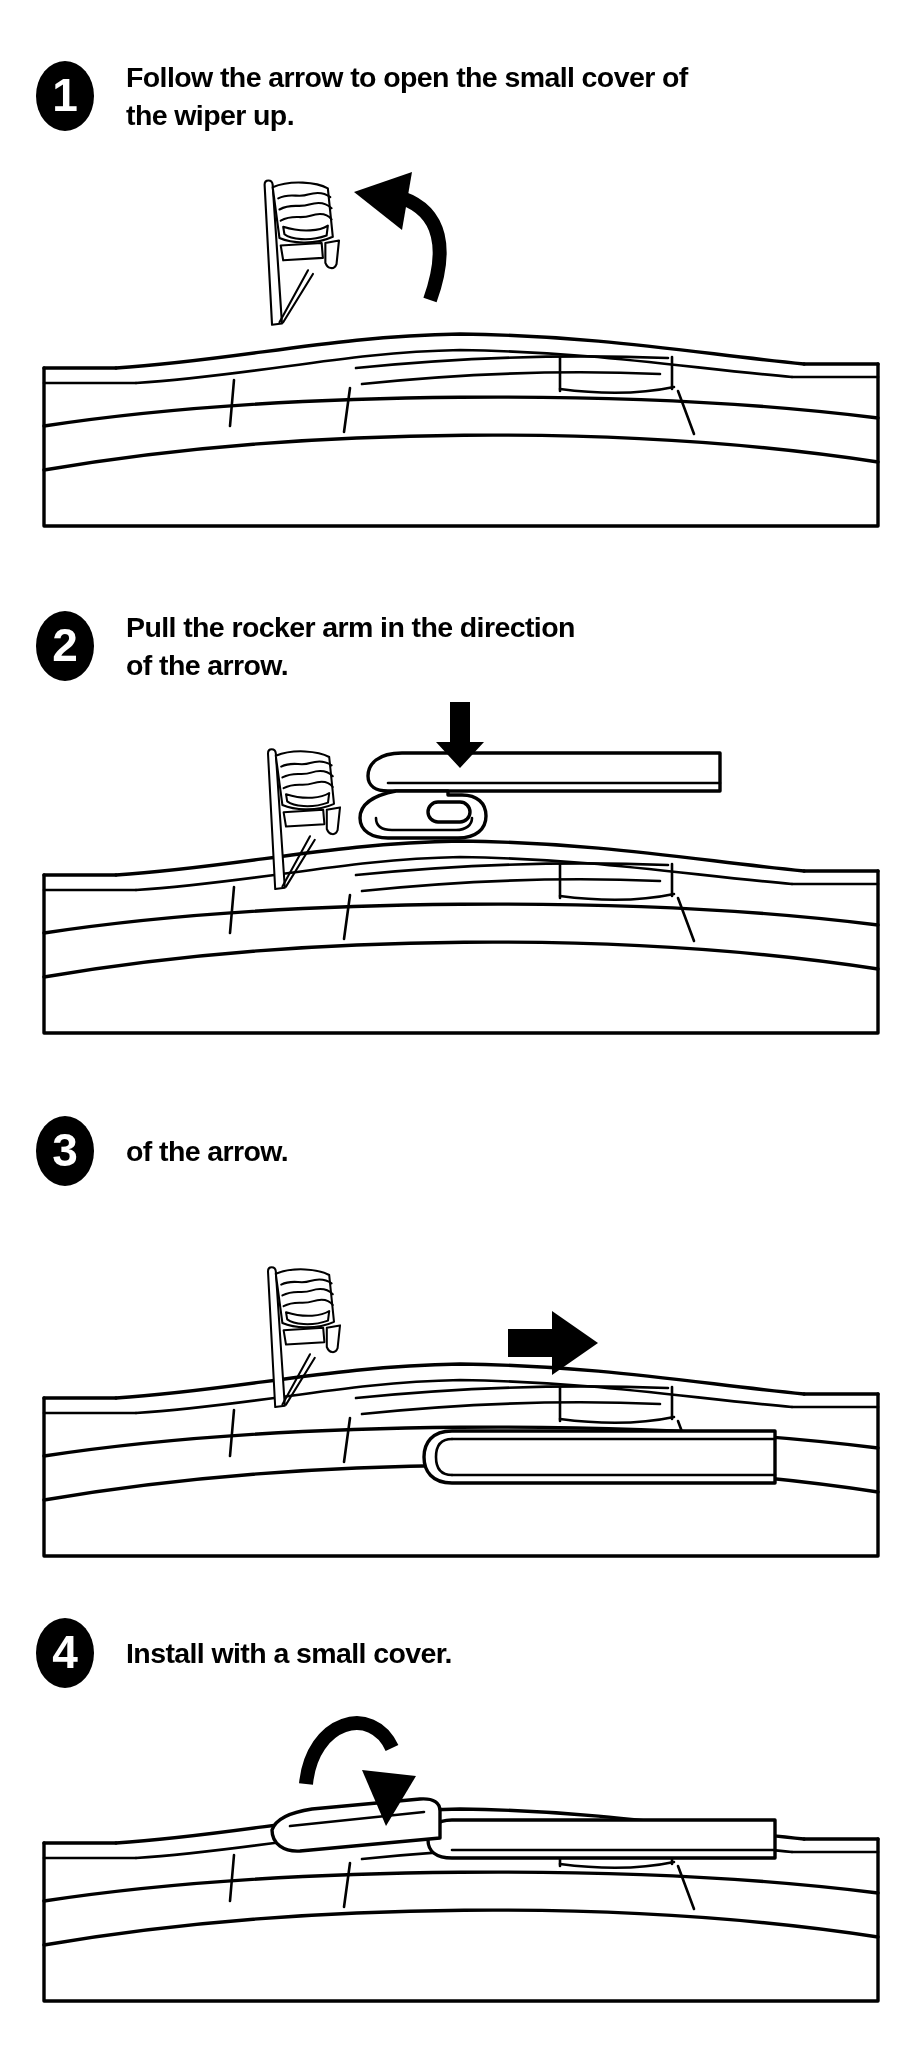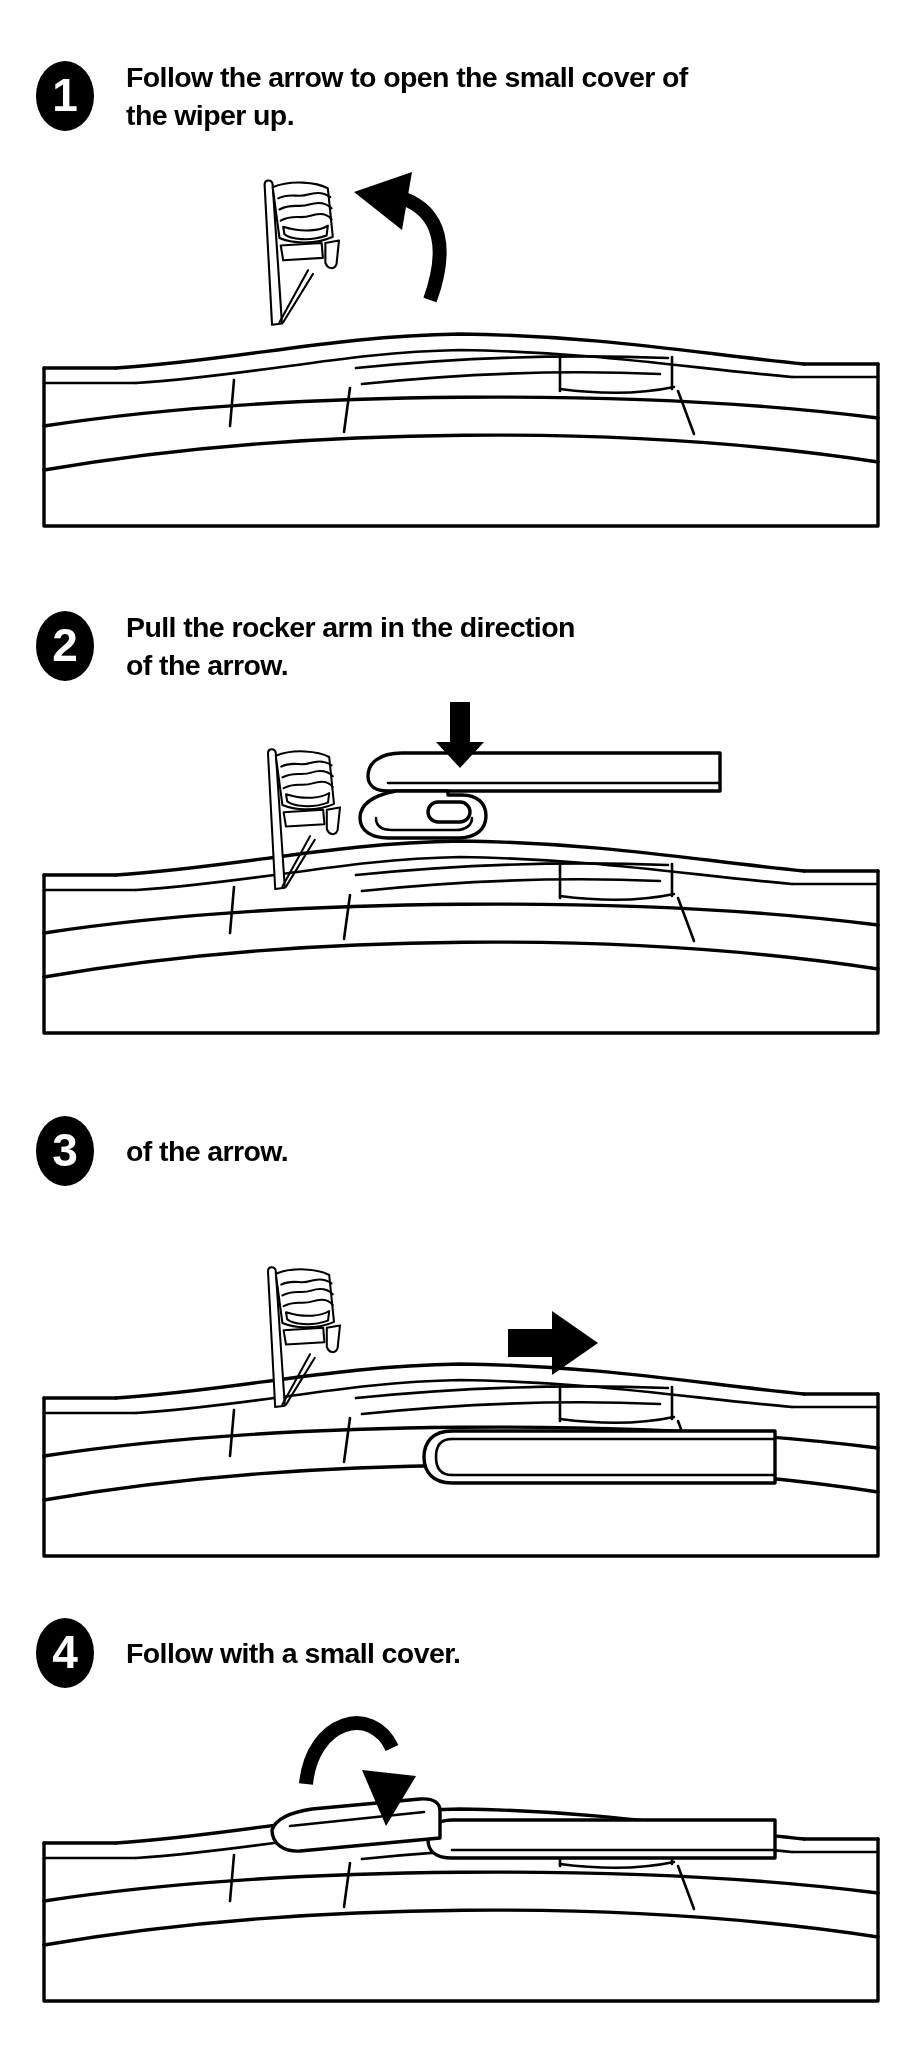--- a/index.html
+++ b/index.html
@@ -128,21 +128,21 @@
     <path class="ln2" d="M452,206 L775,206"></path>
     <path class="ln2" d="M452,242 L775,242"></path>
     <path class="ln2" d="M452,206 C440,206 436,214 436,224 C436,234 440,242 452,242"></path>
   </g>
   <path class="blk" d="M508,96 L552,96 L552,78 L598,110 L552,142 L552,124 L508,124 Z"></path>
 </svg>
 
 <div class="step" style="top:1618px">
   <div class="badge">4</div>
   <div class="step-text">
-    <div>Follow with a small cover.</div>
+    <div>Install with a small cover.</div>
   </div>
 </div>
 <svg class="illus" style="top:1688px" width="922" height="315" viewBox="0 0 922 315">
   <use href="#blade" x="0" y="115" width="922" height="200"></use>
   <g>
     <path class="wh" d="M775,132 L452,132 C436,132 428,141 428,152 C428,163 436,170 452,170 L775,170 Z"></path>
     <path class="ln2" d="M452,162 L775,162"></path>
   </g>
   <g>
     <path class="wh" d="M272,142 C276,130 292,124 312,121 L420,111 C434,110 440,115 440,123 L440,150 L300,163 C284,164 272,156 272,142 Z"></path>

